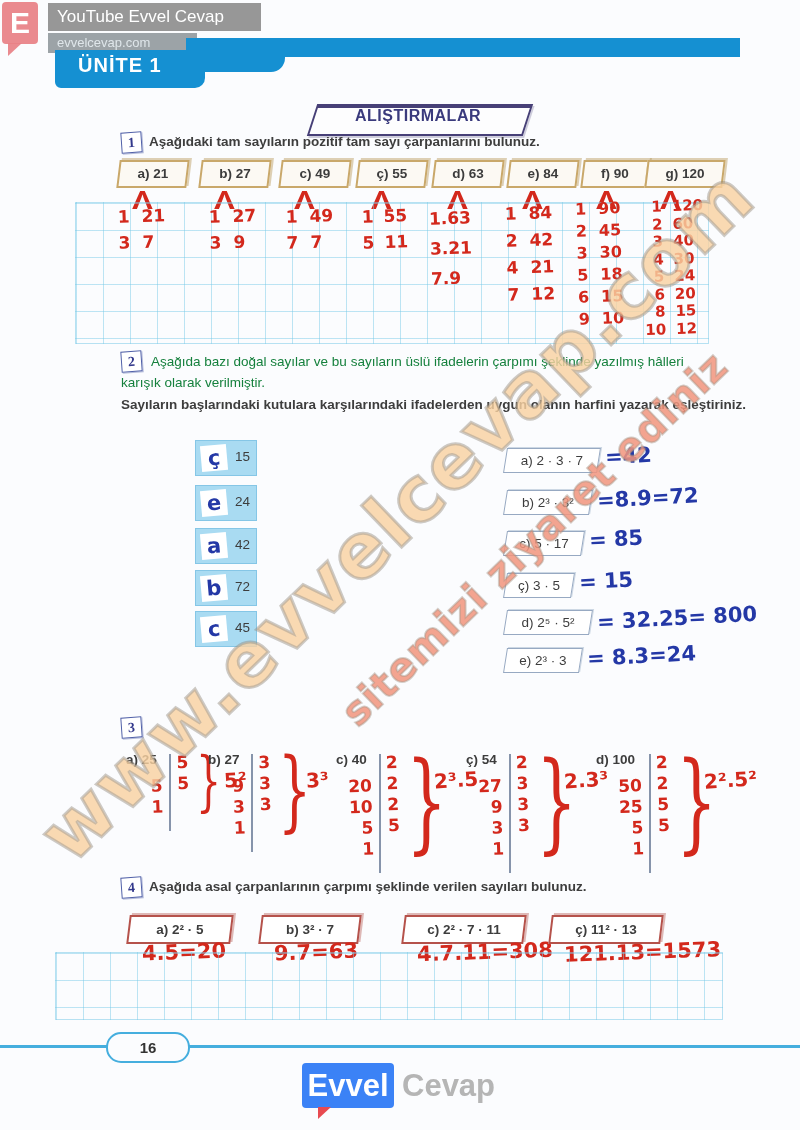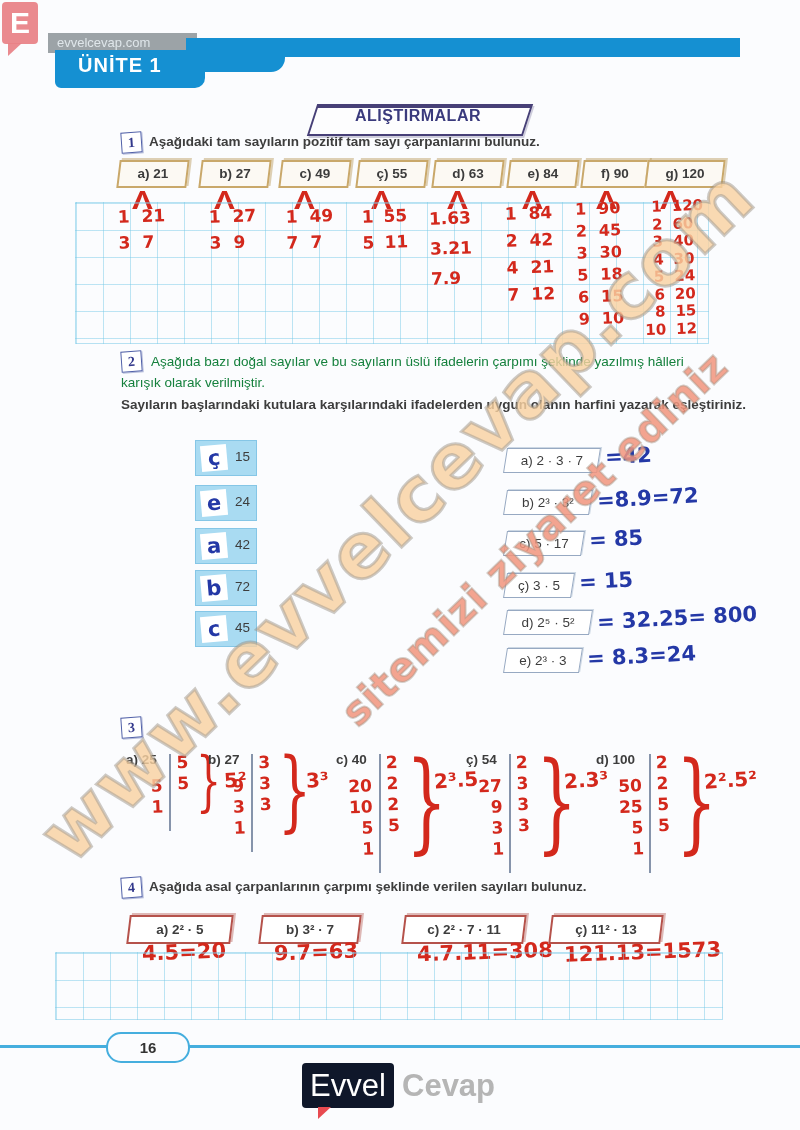--- a/index.html
+++ b/index.html
@@ -66,39 +66,40 @@
   .q3result{position:absolute;font-family:"DejaVu Sans",sans-serif;font-weight:bold;color:#d3281c;font-size:20px;white-space:nowrap;transform:rotate(-4deg);}
   
   .redbox{position:absolute;height:25px;border:2px solid #b5524b;background:#fff;transform:skewX(-7deg);
           box-shadow:2px -2px 0 rgba(181,82,75,.4);}
   .redbox span{display:block;transform:skewX(7deg);font-size:13.5px;color:#3d3d3d;font-weight:bold;text-align:center;line-height:25px;white-space:nowrap;}
   
   .pgline{position:absolute;left:0;top:1045px;width:800px;height:2.5px;background:#45aede;}
   .pgbadge{position:absolute;left:106px;top:1032px;width:80px;height:27px;background:#fbfcfe;
            border:2.5px solid #45aede;border-radius:15px;color:#333;font-weight:bold;font-size:15px;
            text-align:center;line-height:27px;}
-  .logo-red{position:absolute;left:302px;top:1063px;width:92px;height:45px;background:#0f172a;border-radius:4px;
-            color:#fff;font-weight:normal;font-size:31px;text-align:center;line-height:45px;}
+  .logo-red{position:absolute;left:302px;top:1063px;width:92px;height:45px;background:#3b82f6;border-radius:4px;
+            color:#fff;font-weight:bold;font-size:31px;text-align:center;line-height:45px;}
   .logo-tail{position:absolute;left:318px;top:1107px;width:0;height:0;border-left:13px solid #e84a50;border-bottom:12px solid transparent;}
   .logo-gray{position:absolute;left:402px;top:1063px;color:#b5b5b5;font-weight:bold;font-size:31px;line-height:45px;}
   
   .wm1{position:absolute;left:22px;top:815px;transform:rotate(-44deg);transform-origin:0 0;
        font-family:"DejaVu Sans",sans-serif;font-weight:bold;font-size:76px;letter-spacing:2px;color:#f9d2a2;
        -webkit-text-stroke:3px rgba(148,138,126,.55);opacity:.82;white-space:nowrap;pointer-events:none;z-index:40;}
   .wm2{position:absolute;left:332px;top:702px;transform:rotate(-44deg);transform-origin:0 0;
        font-family:"DejaVu Sans",sans-serif;font-weight:bold;font-size:40px;letter-spacing:1px;color:#f2957d;
        -webkit-text-stroke:2px rgba(150,135,120,.45);opacity:.85;white-space:nowrap;pointer-events:none;z-index:41;}
 </style>
 </head>
 <body>
 
 <div class="page">
 
   <div class="e-logo">E</div>
   <div class="e-tail"></div>
+  <div class="yt-bar">YouTube Evvel Cevap</div>
   <div class="site-bar">evvelcevap.com</div>
   <div class="blue-strip"></div>
   <div class="unite-a"></div>
   <div class="unite-b"></div>
   <div class="unite-text">ÜNİTE 1</div>
 
   <div class="alist-box"></div>
   <div class="alist-text">ALIŞTIRMALAR</div>
 
   <div class="qnum" style="left:121px;top:132px;">1</div>

